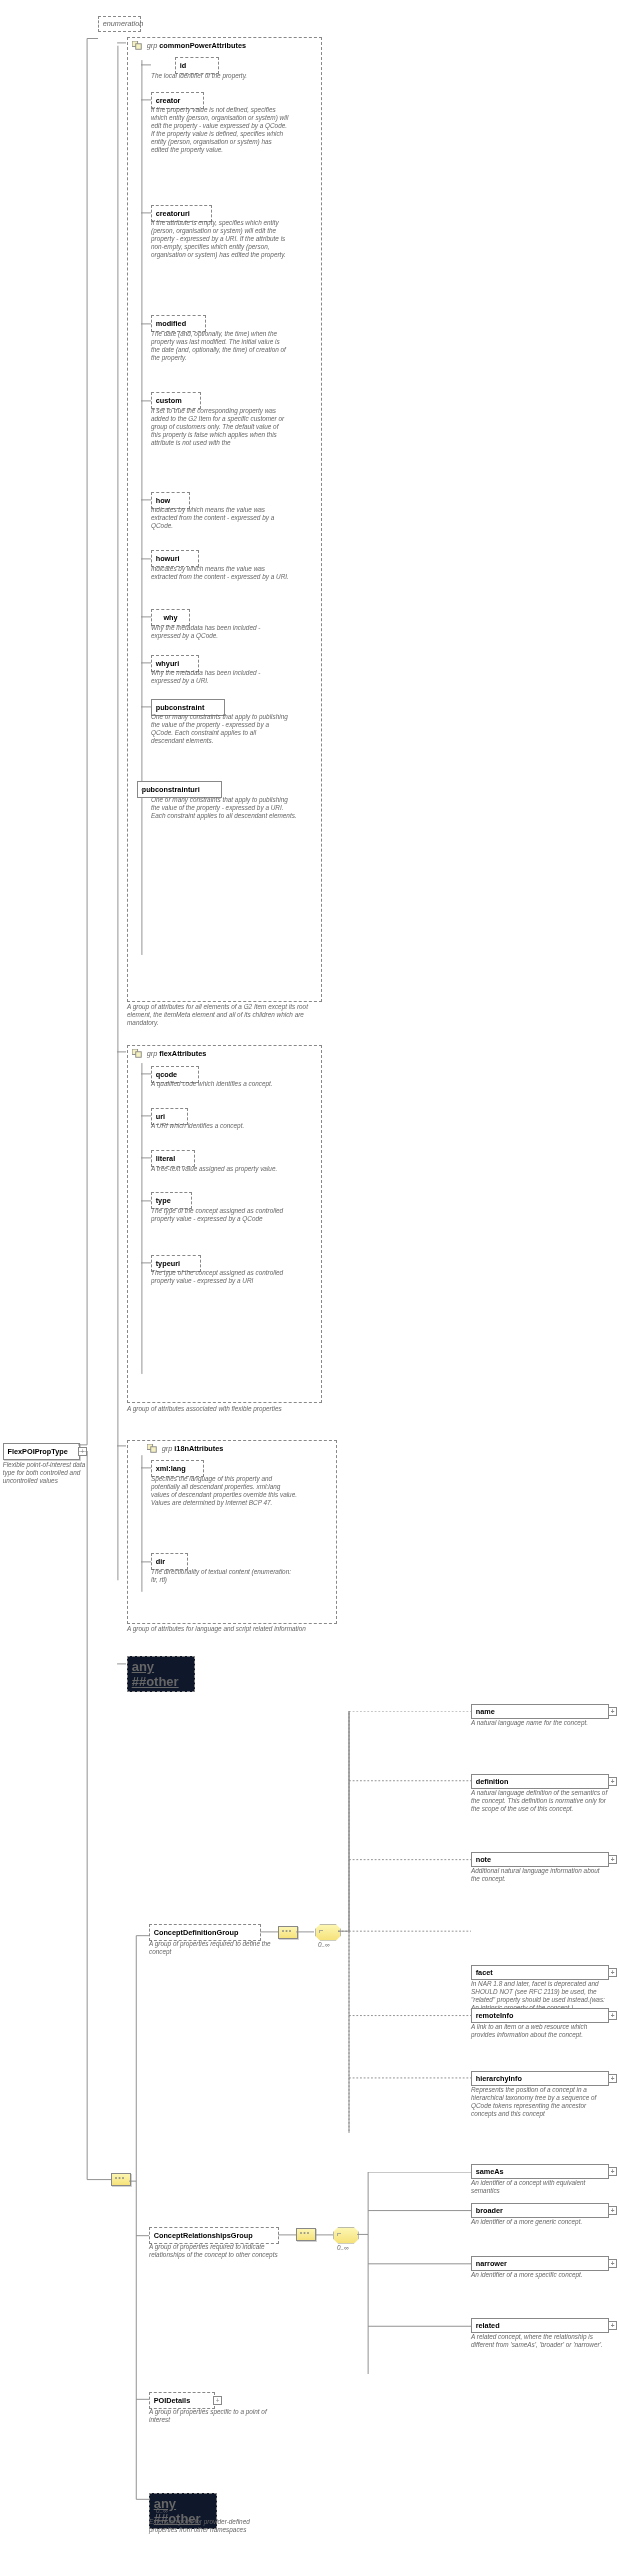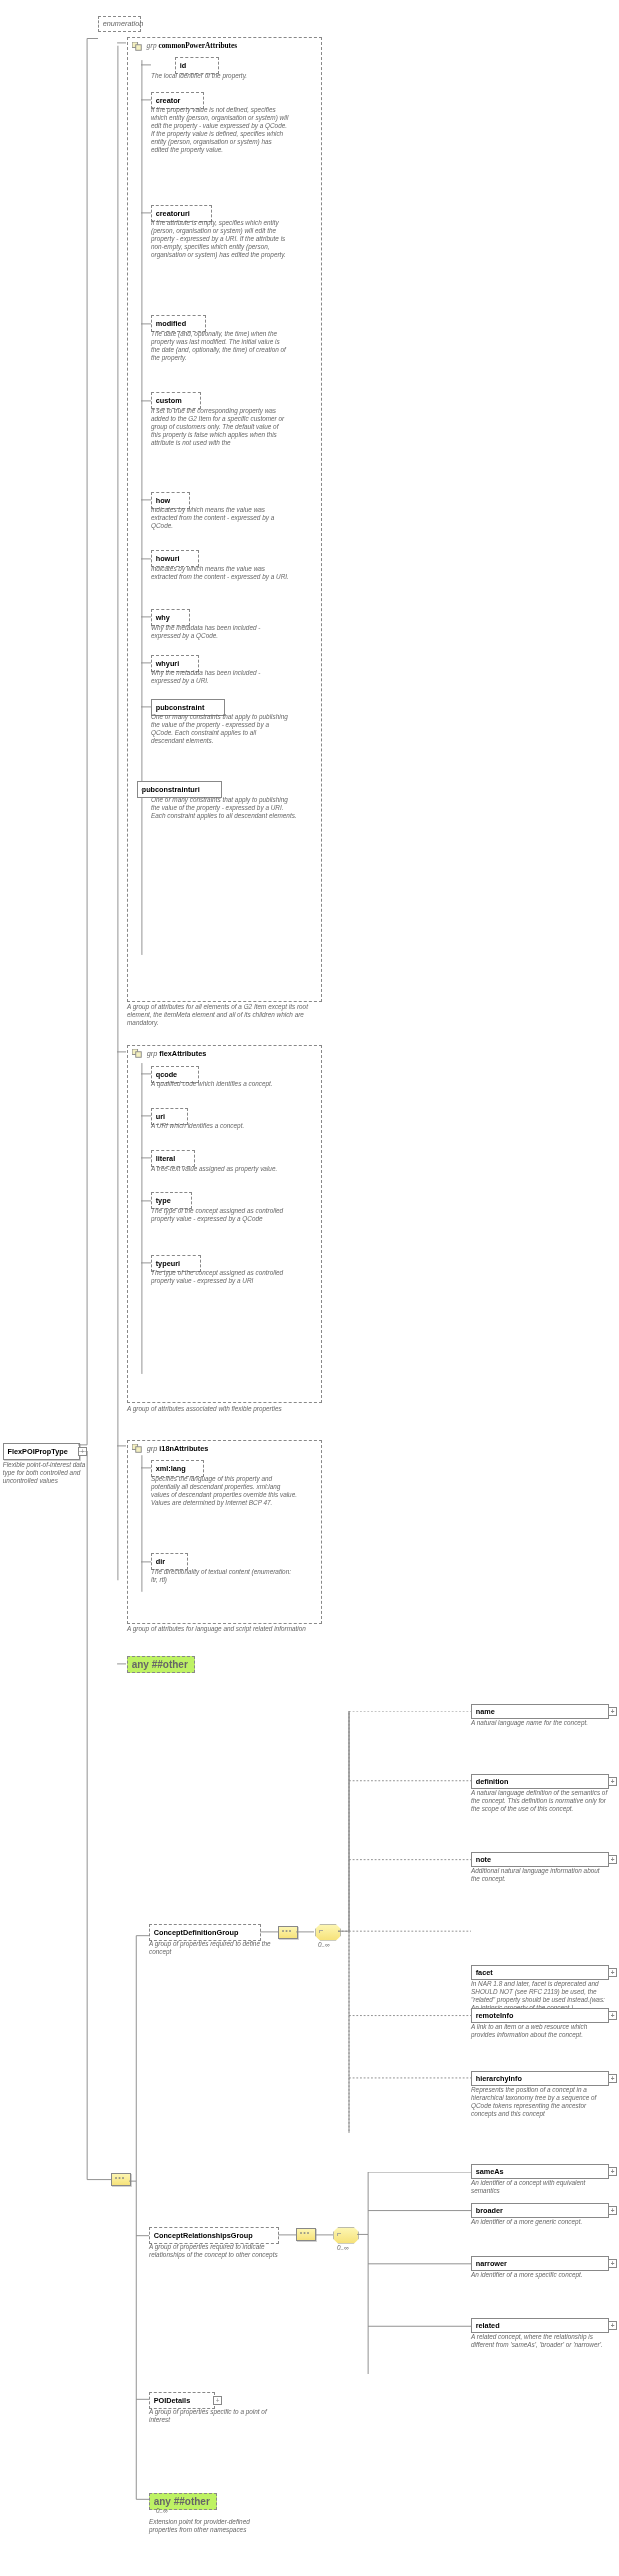--- a/index.html
+++ b/index.html
@@ -13,21 +13,21 @@
 .grp-label { font-size:7.3px; color:#666; font-style:italic; }
 .plus { position:absolute; right:-8.3px; top:2.8px; width:7.3px; height:7.3px; border:0.9px solid #888; background:#fff; font-size:6.4px; line-height:7.3px; text-align:center; color:#888; }
 .octagon { position:absolute; width:24px; height:14.7px; background:linear-gradient(180deg,#fdf6b2,#f6e27a); border:0.9px solid #bba; clip-path:polygon(20% 0,80% 0,100% 30%,100% 70%,80% 100%,20% 100%,0 70%,0 30%); }
 .octagon:after { content:""; position:absolute; left:2.8px; top:4.6px; width:3.7px; height:2.8px; border-left:0.9px solid #aa9; border-top:0.9px solid #aa9; }
 .dots { position:absolute; font-style:italic; font-size:6.4px; color:#666; }
 svg.conn { position:absolute; pointer-events:none; }
 .leaf { position:absolute; }
 .leaf .t { border:0.9px solid #888; background:#fff; padding:1.8px 3.7px; font-weight:bold; color:#000; white-space:nowrap; position:relative; }
 .leaf .t .plus { right:-9.2px; top:1.8px; }
 .leaf .d { font-style:italic; color:#666; font-size:6.4px; line-height:1.2; margin-top:0.9px; width:138px; }
-.anybox { border:0.9px dashed #888; background:#bef264; padding:1.8px 3.7px; font-size:10px; font-weight:bold; color:#666; position:relative; }
+.anybox { border:0.9px dashed #888; background:#0f172a; padding:1.8px 3.7px; font-size:13px; font-weight:bold; color:#666; position:relative;text-decoration:underline; }
 .three-dot { width:18.3px; height:11px; border:0.9px solid #888; background:linear-gradient(180deg,#fdf6b2,#f6e27a); position:absolute; }
 .three-dot:before { content:"•••"; position:absolute; top:-0.9px; left:2.8px; font-size:7.3px; color:#998; letter-spacing:0.9px; }
 .shadow { box-shadow:0.9px 0.9px 0 #ccc; }
 </style>
 </head>
 <body>
 <div class="page">
 
 <div class="box solid shadow" style="left:2.8px; top:1443px; width:75px;">
   <div class="inner"><span class="title">FlexPOIPropType</span></div>
@@ -40,21 +40,21 @@
 </svg>
 
 <div class="box dashed" style="left:98px; top:15.6px; width:41px;">
   <div class="inner" style="font-style:italic; color:#666;">enumeration</div>
 </div>
 
 <svg class="conn" style="left:117px; top:30px; width:1.8px; height:1566px;" viewBox="0 0 2 1708" width="1.8" height="1566">
   <line x1="1" y1="0" x2="1" y2="1708" stroke="#888"></line>
 </svg>
 
-<div class="box dashed" style="left:127px; top:37px; width:193px; height:963px;font-family:Liberation Serif, serif;">
+<div class="box dashed" style="left:127px; top:37px; width:193px; height:963px;">
   <div class="inner">
     <svg width="13" height="9.2" style="vertical-align:middle" viewBox="0 0 14 10">
           <rect x="0" y="0" width="6" height="6" stroke="#888" fill="#f4f0c0"></rect>
           <rect x="4" y="3" width="6" height="6" stroke="#888" fill="#f4f0c0"></rect>
         </svg>
     <span class="grp-label">grp</span>
     <span class="title">commonPowerAttributes</span>
   </div>
 </div>
 <svg class="conn" style="left:117px; top:42px; width:9.2px; height:1.8px;" viewBox="0 0 10 2" width="9.2" height="1.8">
@@ -113,21 +113,21 @@
     </svg>
 
 <div class="box dashed" style="left:151px; top:550px; width:46px;">
       <div class="inner"><span class="title">howuri</span></div>
     </div>
 <div class="desc" style="position:absolute; left:151px; top:565px; width:138px;">Indicates by which means the value was extracted from the content - expressed by a URI.</div>
 <svg class="conn" style="left:141px; top:558px; width:10px; height:1.8px;" viewBox="0 0 11 2" width="10" height="1.8">
       <line x1="0" y1="1" x2="11" y2="1" stroke="#888"></line>
     </svg>
 
-<div class="box dashed" style="left:151px; top:609px; width:37px;">
+<div class="box dashed" style="left:151px; top:609px; width:37px;text-align:center;">
       <div class="inner"><span class="title">why</span></div>
     </div>
 <div class="desc" style="position:absolute; left:151px; top:624px; width:138px;">Why the metadata has been included - expressed by a QCode.</div>
 <svg class="conn" style="left:141px; top:616px; width:10px; height:1.8px;" viewBox="0 0 11 2" width="10" height="1.8">
       <line x1="0" y1="1" x2="11" y2="1" stroke="#888"></line>
     </svg>
 
 <div class="box dashed" style="left:151px; top:655px; width:46px;">
       <div class="inner"><span class="title">whyuri</span></div>
     </div>
@@ -206,21 +206,21 @@
 <div class="box dashed" style="left:151px; top:1255px; width:48px;">
       <div class="inner"><span class="title">typeuri</span></div>
     </div>
 <div class="desc" style="position:absolute; left:151px; top:1269px; width:147px;">The type of the concept assigned as controlled property value - expressed by a URI</div>
 <svg class="conn" style="left:141px; top:1262px; width:10px; height:1.8px;" viewBox="0 0 11 2" width="10" height="1.8">
       <line x1="0" y1="1" x2="11" y2="1" stroke="#888"></line>
     </svg>
 
 <div class="desc" style="position:absolute; left:127px; top:1405px; width:193px;">A group of attributes associated with flexible properties</div>
 
-<div class="box dashed" style="left:127px; top:1440px; width:193px; height:182px;">
+<div class="box dashed" style="left:127px; top:1440px; width:193px; height:182px;padding-left:15px;">
   <div class="inner">
     <svg width="13" height="9.2" style="vertical-align:middle" viewBox="0 0 14 10">
           <rect x="0" y="0" width="6" height="6" stroke="#888" fill="#f4f0c0"></rect>
           <rect x="4" y="3" width="6" height="6" stroke="#888" fill="#f4f0c0"></rect>
         </svg>
     <span class="grp-label">grp</span>
     <span class="title">i18nAttributes</span>
   </div>
 </div>
 <svg class="conn" style="left:117px; top:1445px; width:9.2px; height:1.8px;" viewBox="0 0 10 2" width="9.2" height="1.8">

